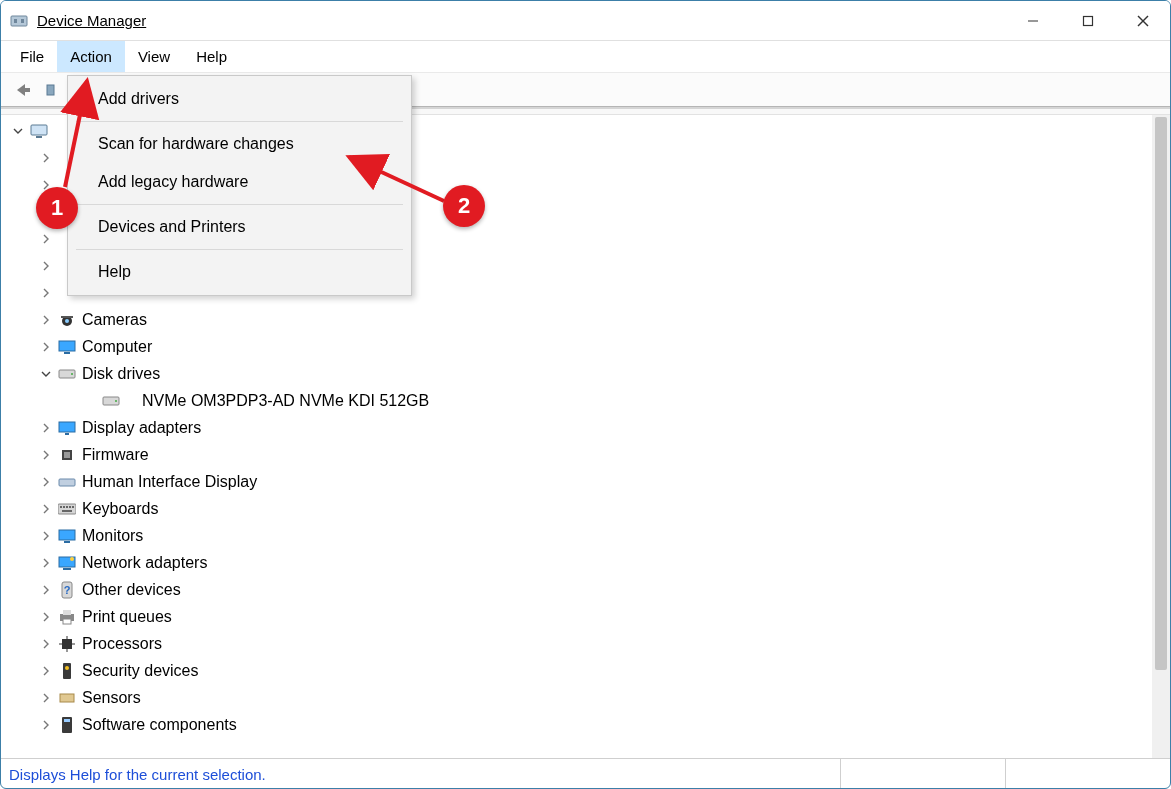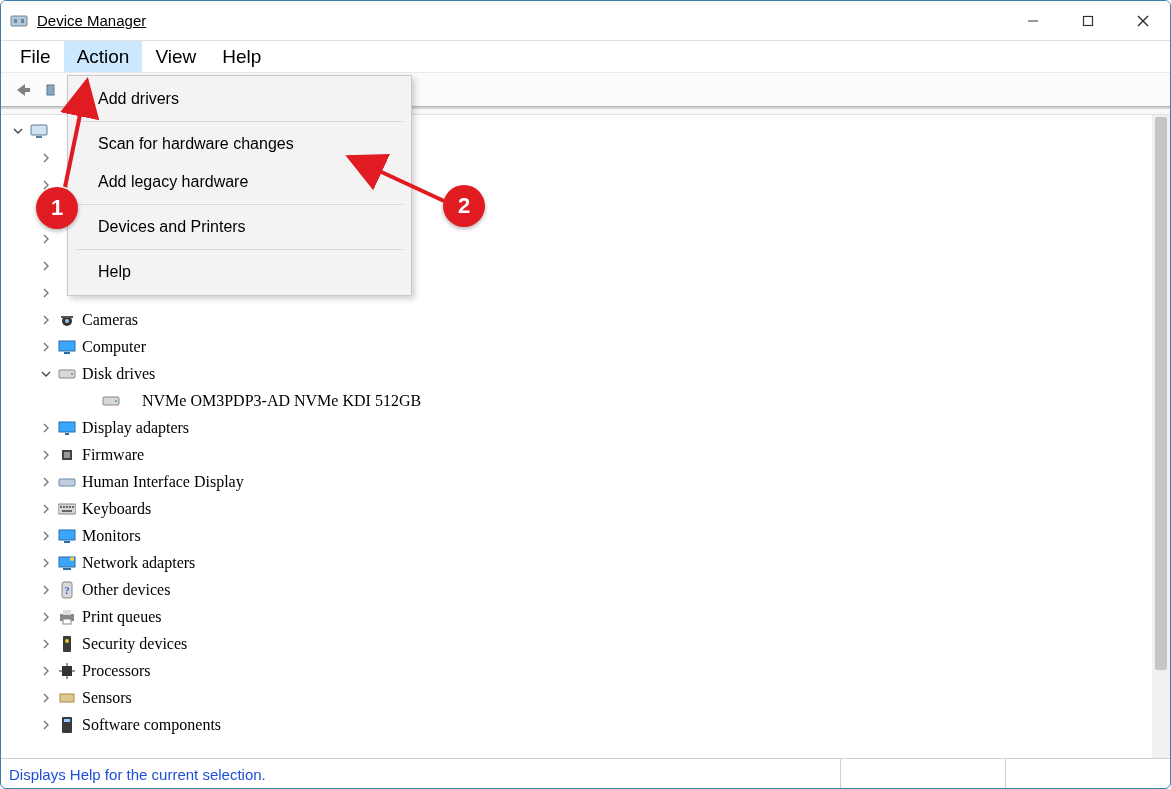--- a/index.html
+++ b/index.html
@@ -47,21 +47,21 @@
   .menubar {
     height: 32px;
     display: flex;
     align-items: stretch;
     padding: 0 6px;
     border-bottom: 1px solid #eaeaea;
   }
   .menubar .mitem {
     display: flex; align-items: center;
     padding: 0 13px;
-    font-size: 19px;
+    font-size: 15px;
   }
   .menubar .mitem.active {
     background: #cce8ff;
   }
 
   
   .toolbar {
     height: 34px;
     display: flex;
     align-items: center;
@@ -90,21 +90,20 @@
     position: relative;
     display: flex;
     height: calc(789px - 40px - 32px - 34px - 8px - 32px); 
   }
   .tree {
     flex: 1 1 auto;
     padding: 2px 0 2px 6px;
     overflow: hidden;
     position: relative;
     background: #fff;
-    font-family: Liberation Serif, serif;
   }
   .vscroll {
     width: 18px;
     background: #f0f0f0;
     position: relative;
     border-left: 0;
   }
   .vscroll .thumb {
     position: absolute;
     left: 3px; right: 3px;
@@ -501,43 +500,43 @@
           </span>
           <span class="label">Print queues</span>
         </div>
         <div class="node indent1">
           <span class="expander">
             <svg width="10" height="10" viewBox="0 0 10 10">
               <path d="M3 1 L7 5 L3 9" fill="none" stroke="#777" stroke-width="1.4"></path>
             </svg>
           </span>
           <span class="n-icon">
-            <svg width="14" height="18" viewBox="0 0 14 18">
-              <rect x="3" y="1" width="8" height="16" rx="1" fill="#3a3a3a"></rect>
-              <circle cx="7" cy="6" r="2" fill="#f4c020"></circle>
-            </svg>
-          </span>
-          <span class="label">Security devices</span>
-        </div>
-        <div class="node indent1">
-          <span class="expander">
-            <svg width="10" height="10" viewBox="0 0 10 10">
-              <path d="M3 1 L7 5 L3 9" fill="none" stroke="#777" stroke-width="1.4"></path>
-            </svg>
-          </span>
-          <span class="n-icon">
             <svg width="16" height="16" viewBox="0 0 16 16">
               <rect x="3" y="3" width="10" height="10" fill="#333"></rect>
               <line x1="8" y1="0" x2="8" y2="3" stroke="#333"></line>
               <line x1="8" y1="13" x2="8" y2="16" stroke="#333"></line>
               <line x1="0" y1="8" x2="3" y2="8" stroke="#333"></line>
               <line x1="13" y1="8" x2="16" y2="8" stroke="#333"></line>
             </svg>
           </span>
           <span class="label">Processors</span>
+        </div>
+        <div class="node indent1">
+          <span class="expander">
+            <svg width="10" height="10" viewBox="0 0 10 10">
+              <path d="M3 1 L7 5 L3 9" fill="none" stroke="#777" stroke-width="1.4"></path>
+            </svg>
+          </span>
+          <span class="n-icon">
+            <svg width="14" height="18" viewBox="0 0 14 18">
+              <rect x="3" y="1" width="8" height="16" rx="1" fill="#3a3a3a"></rect>
+              <circle cx="7" cy="6" r="2" fill="#f4c020"></circle>
+            </svg>
+          </span>
+          <span class="label">Security devices</span>
         </div>
         <div class="node indent1">
           <span class="expander">
             <svg width="10" height="10" viewBox="0 0 10 10">
               <path d="M3 1 L7 5 L3 9" fill="none" stroke="#777" stroke-width="1.4"></path>
             </svg>
           </span>
           <span class="n-icon">
             <svg width="16" height="14" viewBox="0 0 16 14">
               <rect x="1" y="3" width="14" height="8" fill="#e0c891" stroke="#a88a4a"></rect>

